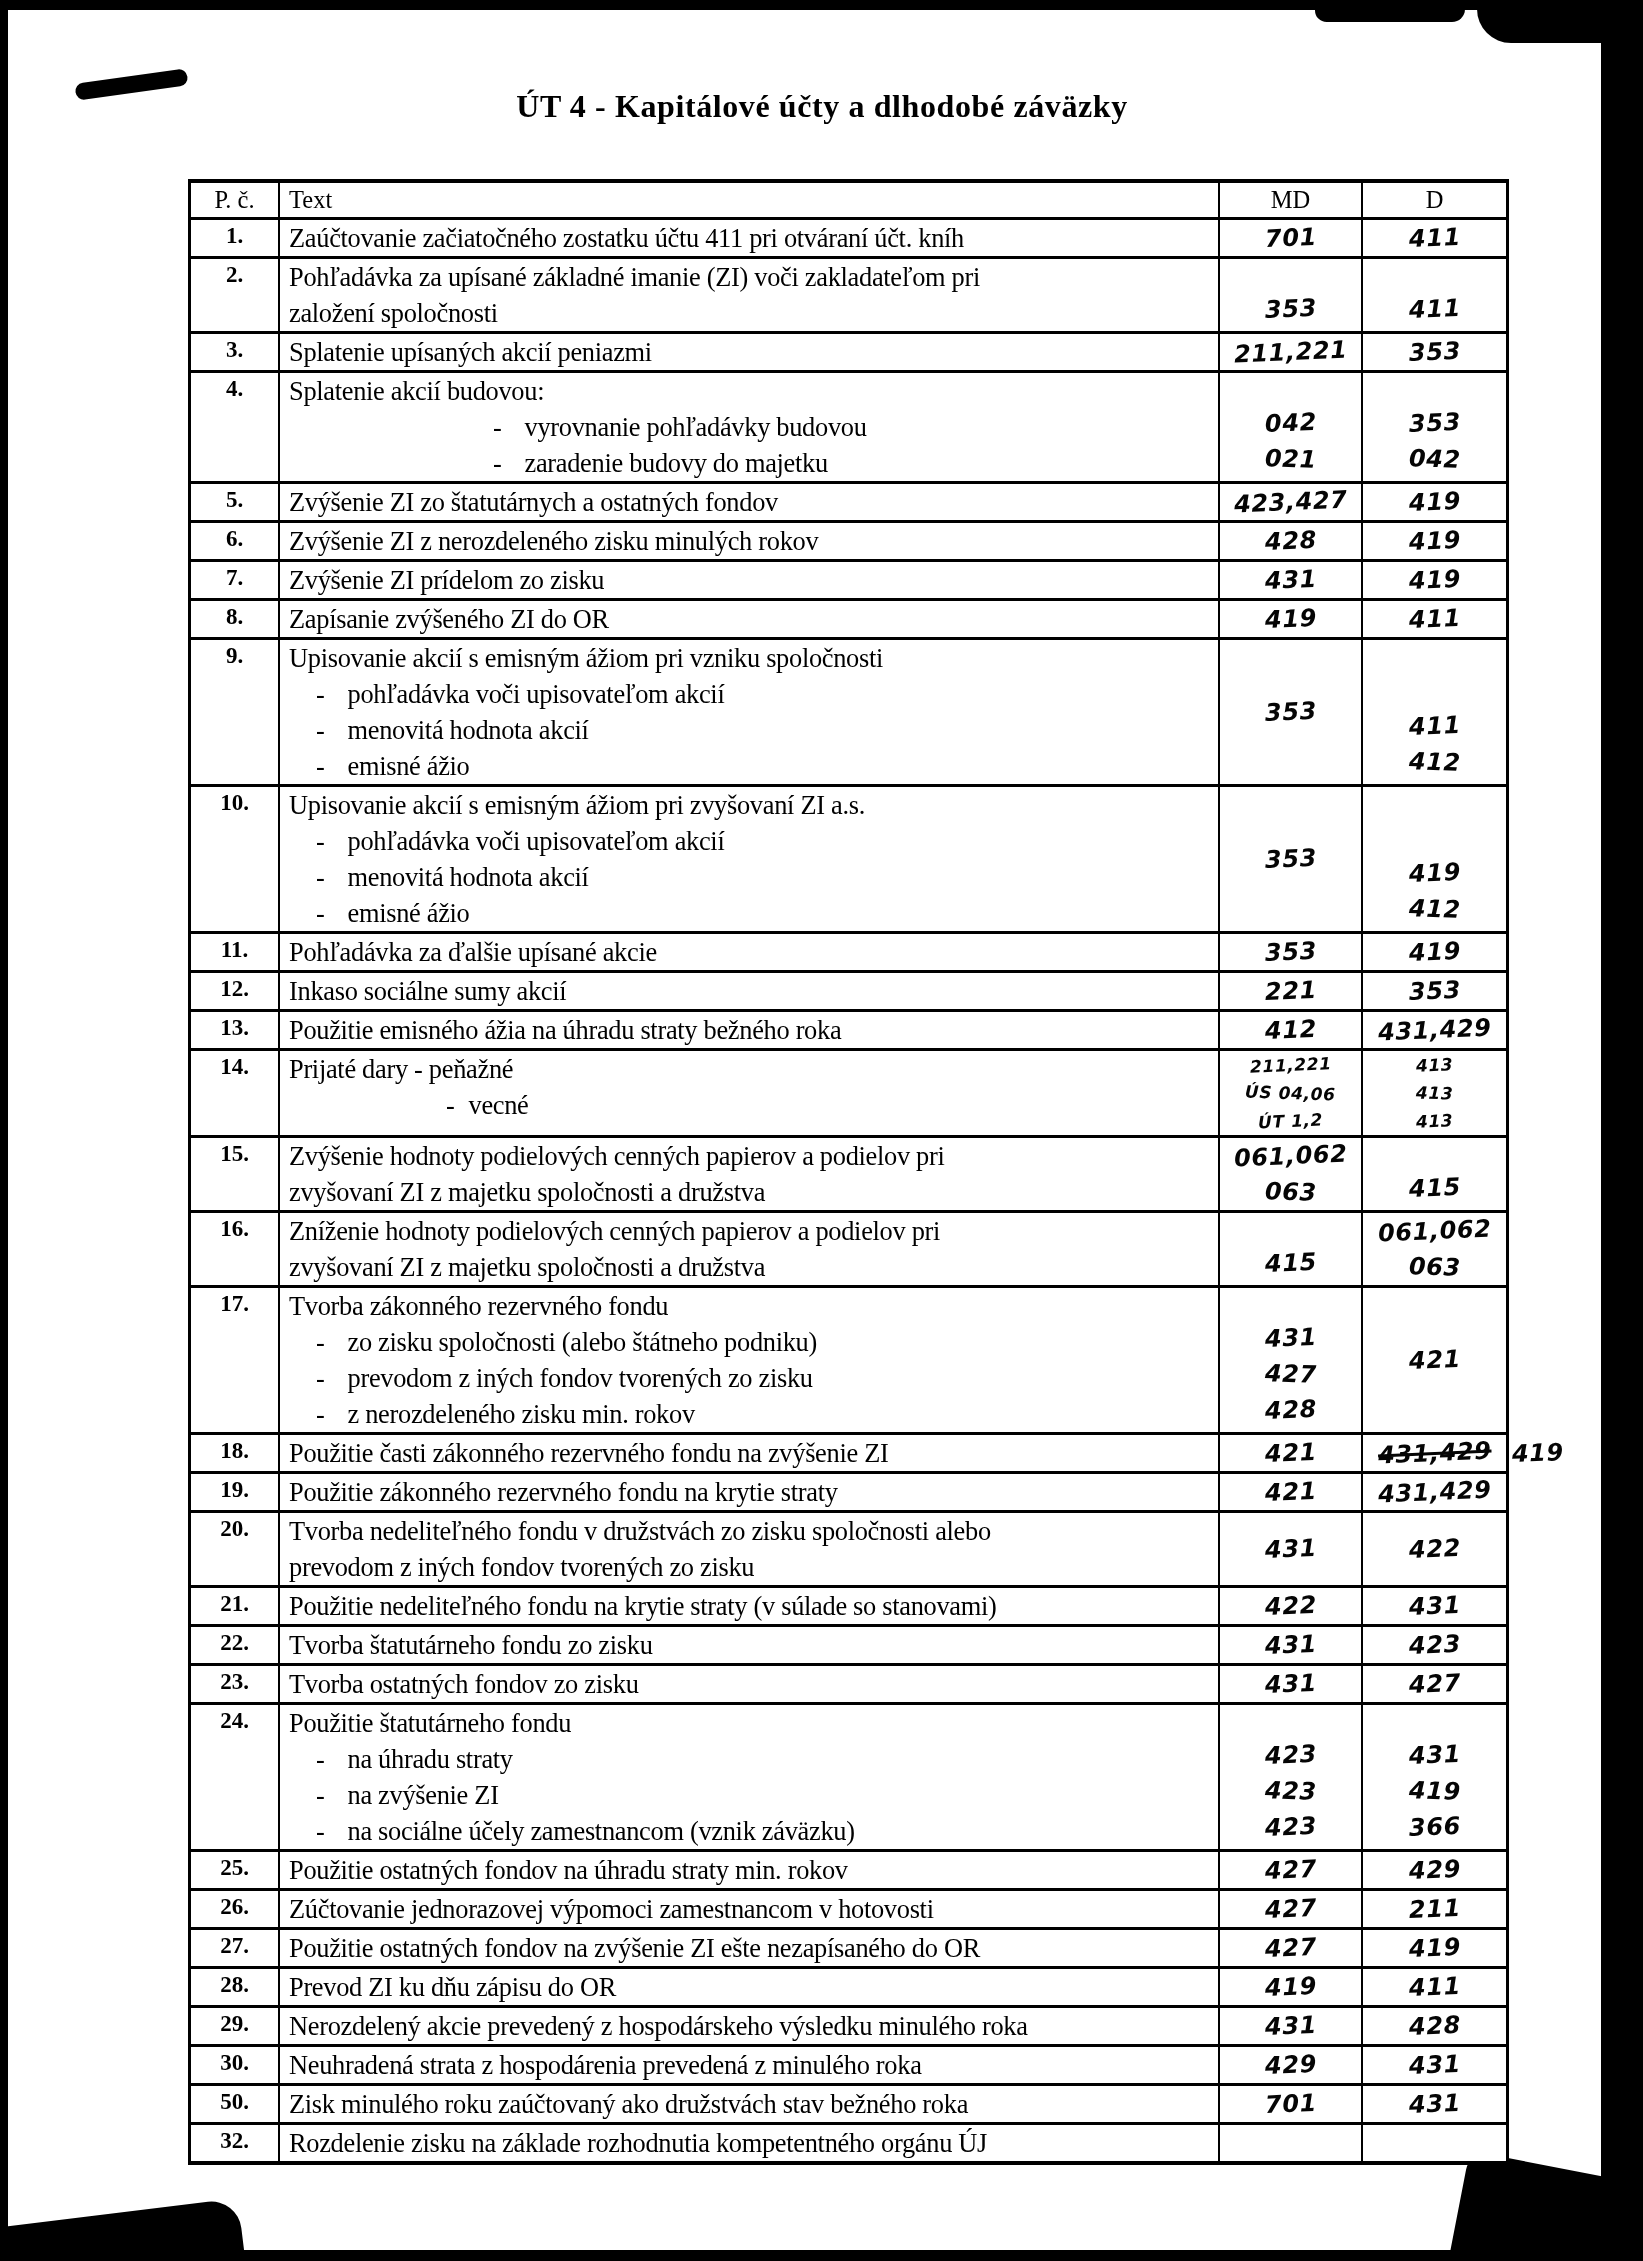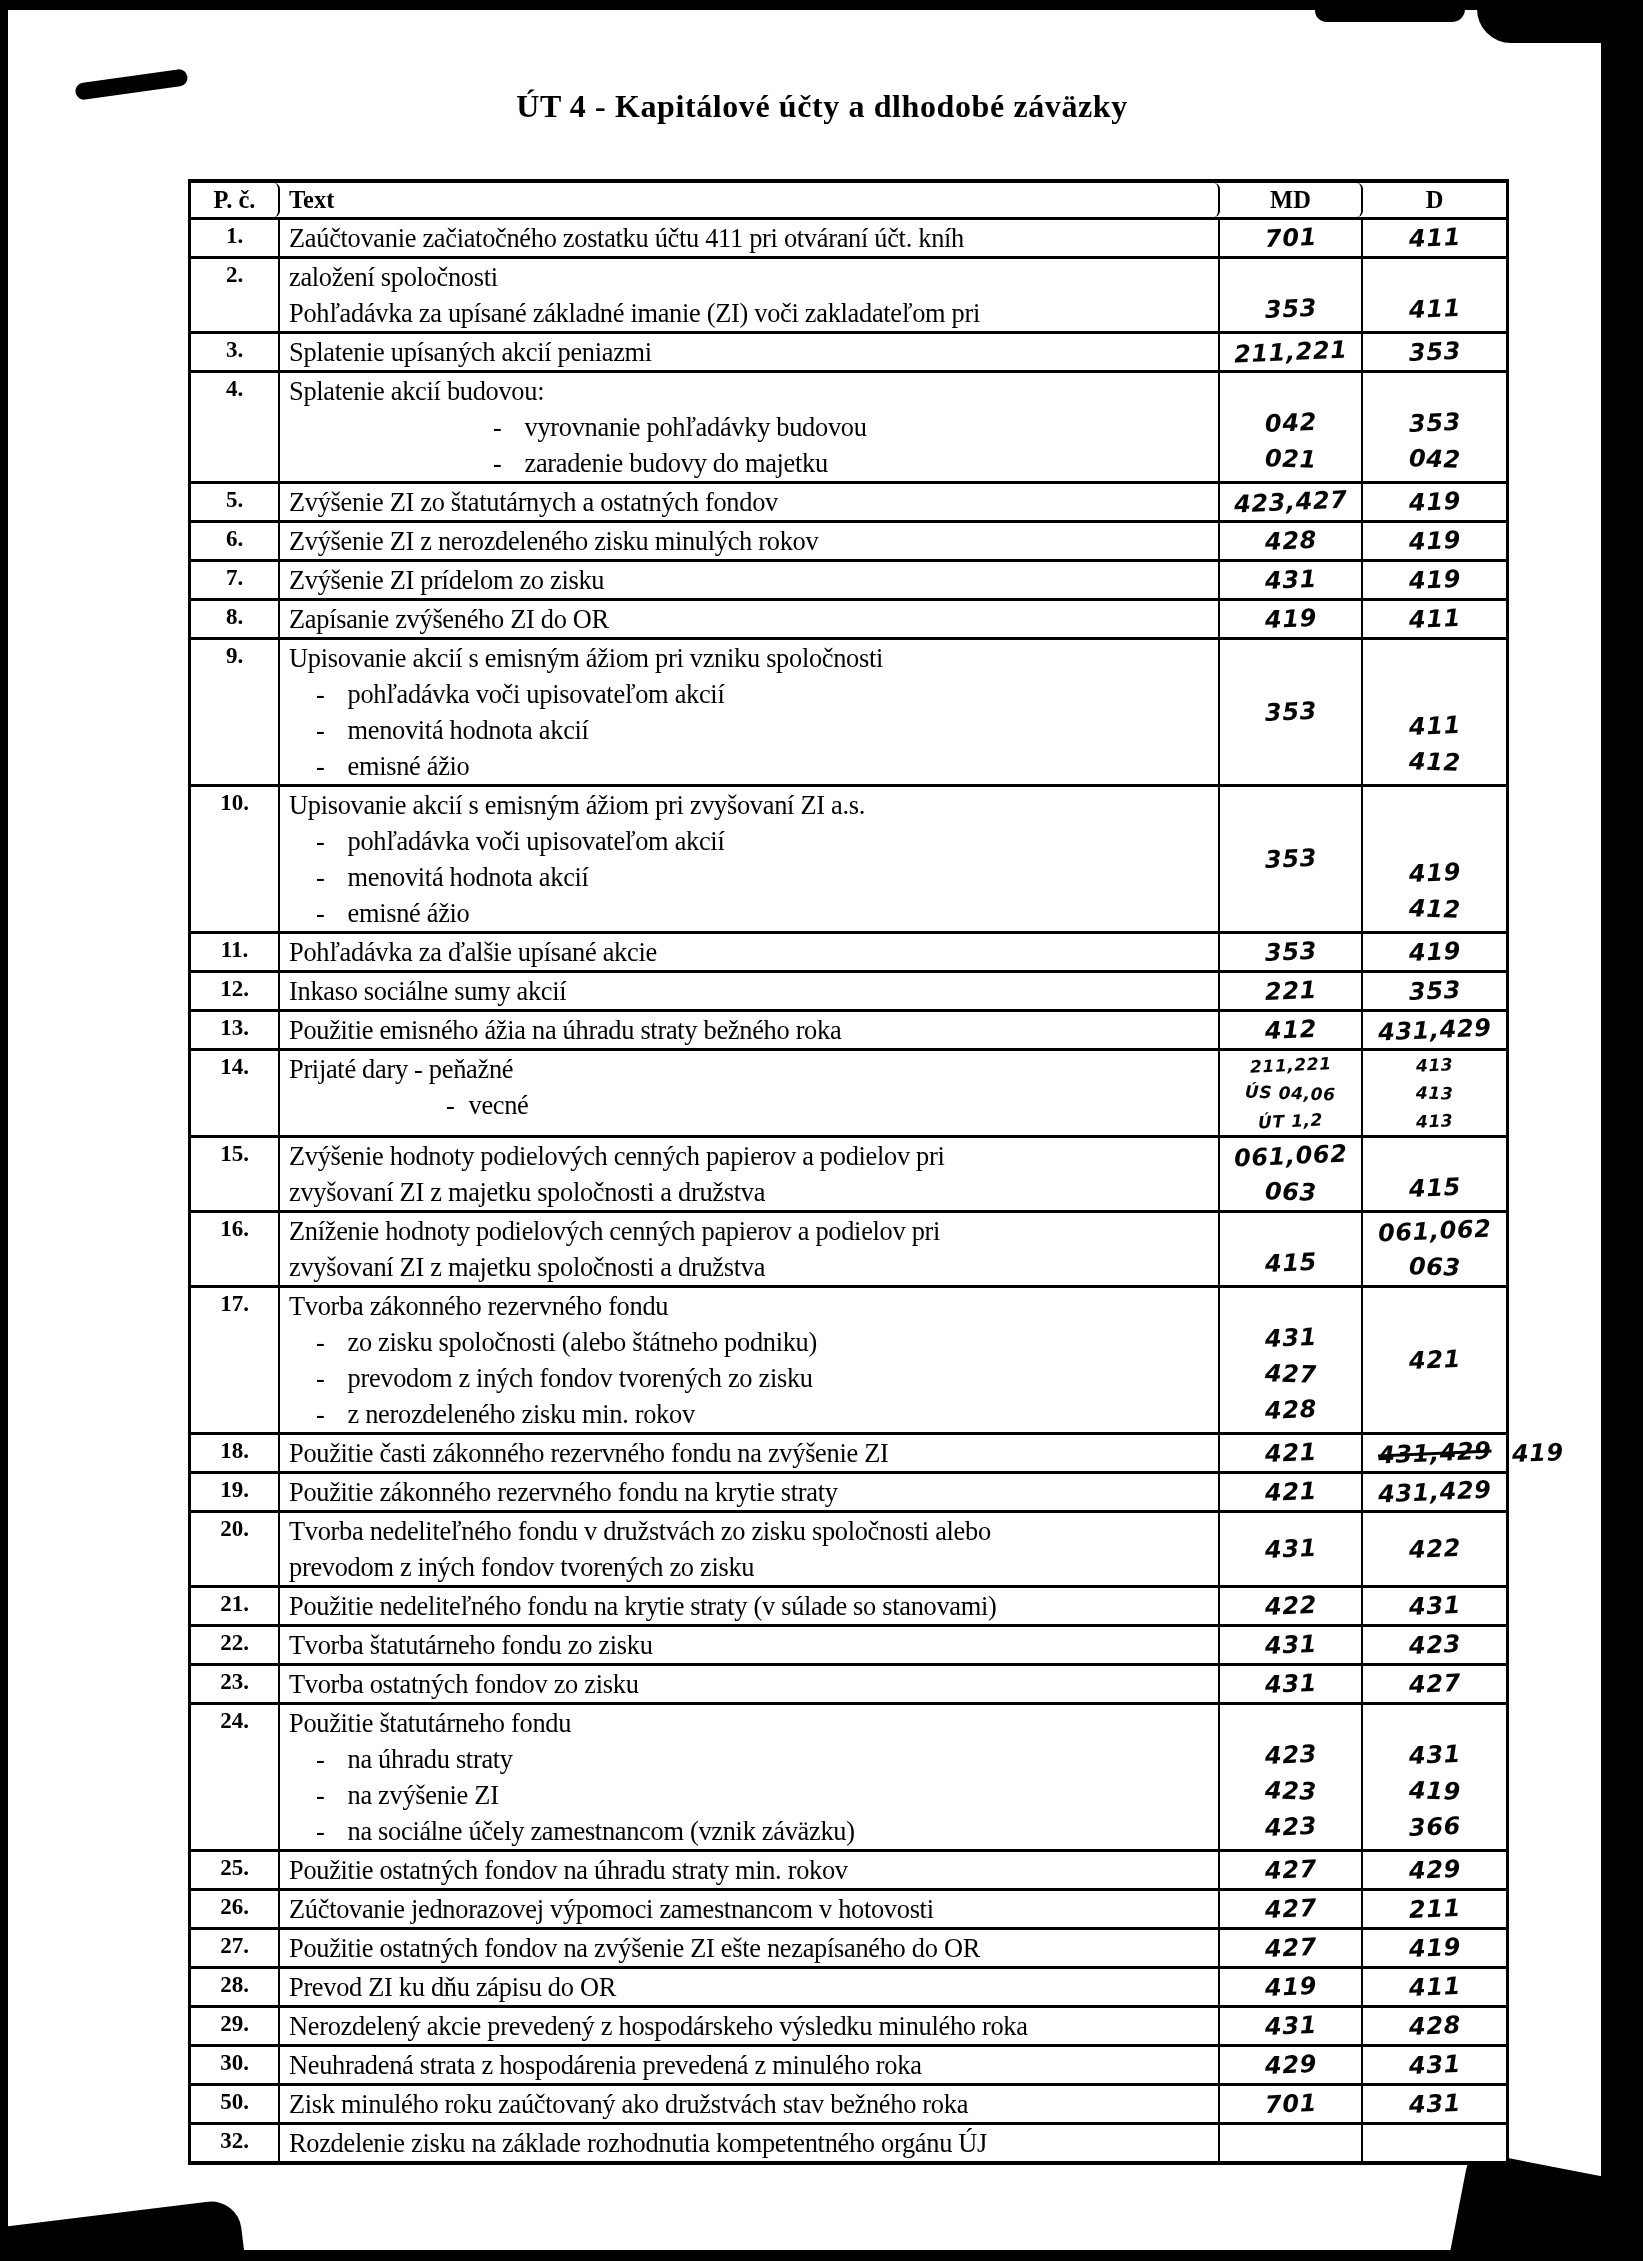--- a/index.html
+++ b/index.html
@@ -48,21 +48,21 @@
   .txt{padding:0 5.2px 0 0;}
   .line{display:flex;align-items:center;min-height:36px;
     font-size:26.4px;font-weight:normal;line-height:1;padding-left:9px;
     letter-spacing:-0.3px;white-space:nowrap;}
   .line .dash{margin-right:23px;}
   .ind1{padding-left:36px;}
   .ind2{padding-left:166px;}
   .ind2 .dash{margin-right:14px;}
   .ind3{padding-left:213px;}
   .hdr .hcell{display:flex;align-items:center;justify-content:center;
-    font-size:24.5px;font-weight:bold;min-height:34px;border-radius:6px;}
+    font-size:24.5px;font-weight:normal;min-height:34px;}
   
   .vals{display:flex;flex-direction:column;align-items:center;justify-content:center;position:relative;}
   .vals.vb{justify-content:flex-end;padding-bottom:3.9px;}
   .hw-line{
     height:36px;display:flex;align-items:center;justify-content:center;
     font-family:"DejaVu Sans", sans-serif;font-style:italic;font-weight:bold;
     font-size:24px;letter-spacing:0.6px;white-space:nowrap;color:#050505;
     transform:rotate(-2.5deg);
   }
   .hw-line:nth-child(even){transform:rotate(1.8deg);}
@@ -111,24 +111,24 @@
           <div class="hw-line">701</div>
         </div>
         <div class="c vals vc">
           <div class="hw-line">411</div>
         </div>
       </div>
       <div class="t-row">
         <div class="c num">2.</div>
         <div class="c txt">
           <div class="line">
+            <span>Pohľadávka za upísané základné imanie (ZI) voči zakladateľom pri</span>
+          </div>
+          <div class="line">
             <span>založení spoločnosti</span>
-          </div>
-          <div class="line">
-            <span>Pohľadávka za upísané základné imanie (ZI) voči zakladateľom pri</span>
           </div>
         </div>
         <div class="c vals vb">
           <div class="hw-line">353</div>
         </div>
         <div class="c vals vb">
           <div class="hw-line">411</div>
         </div>
       </div>
       <div class="t-row">

